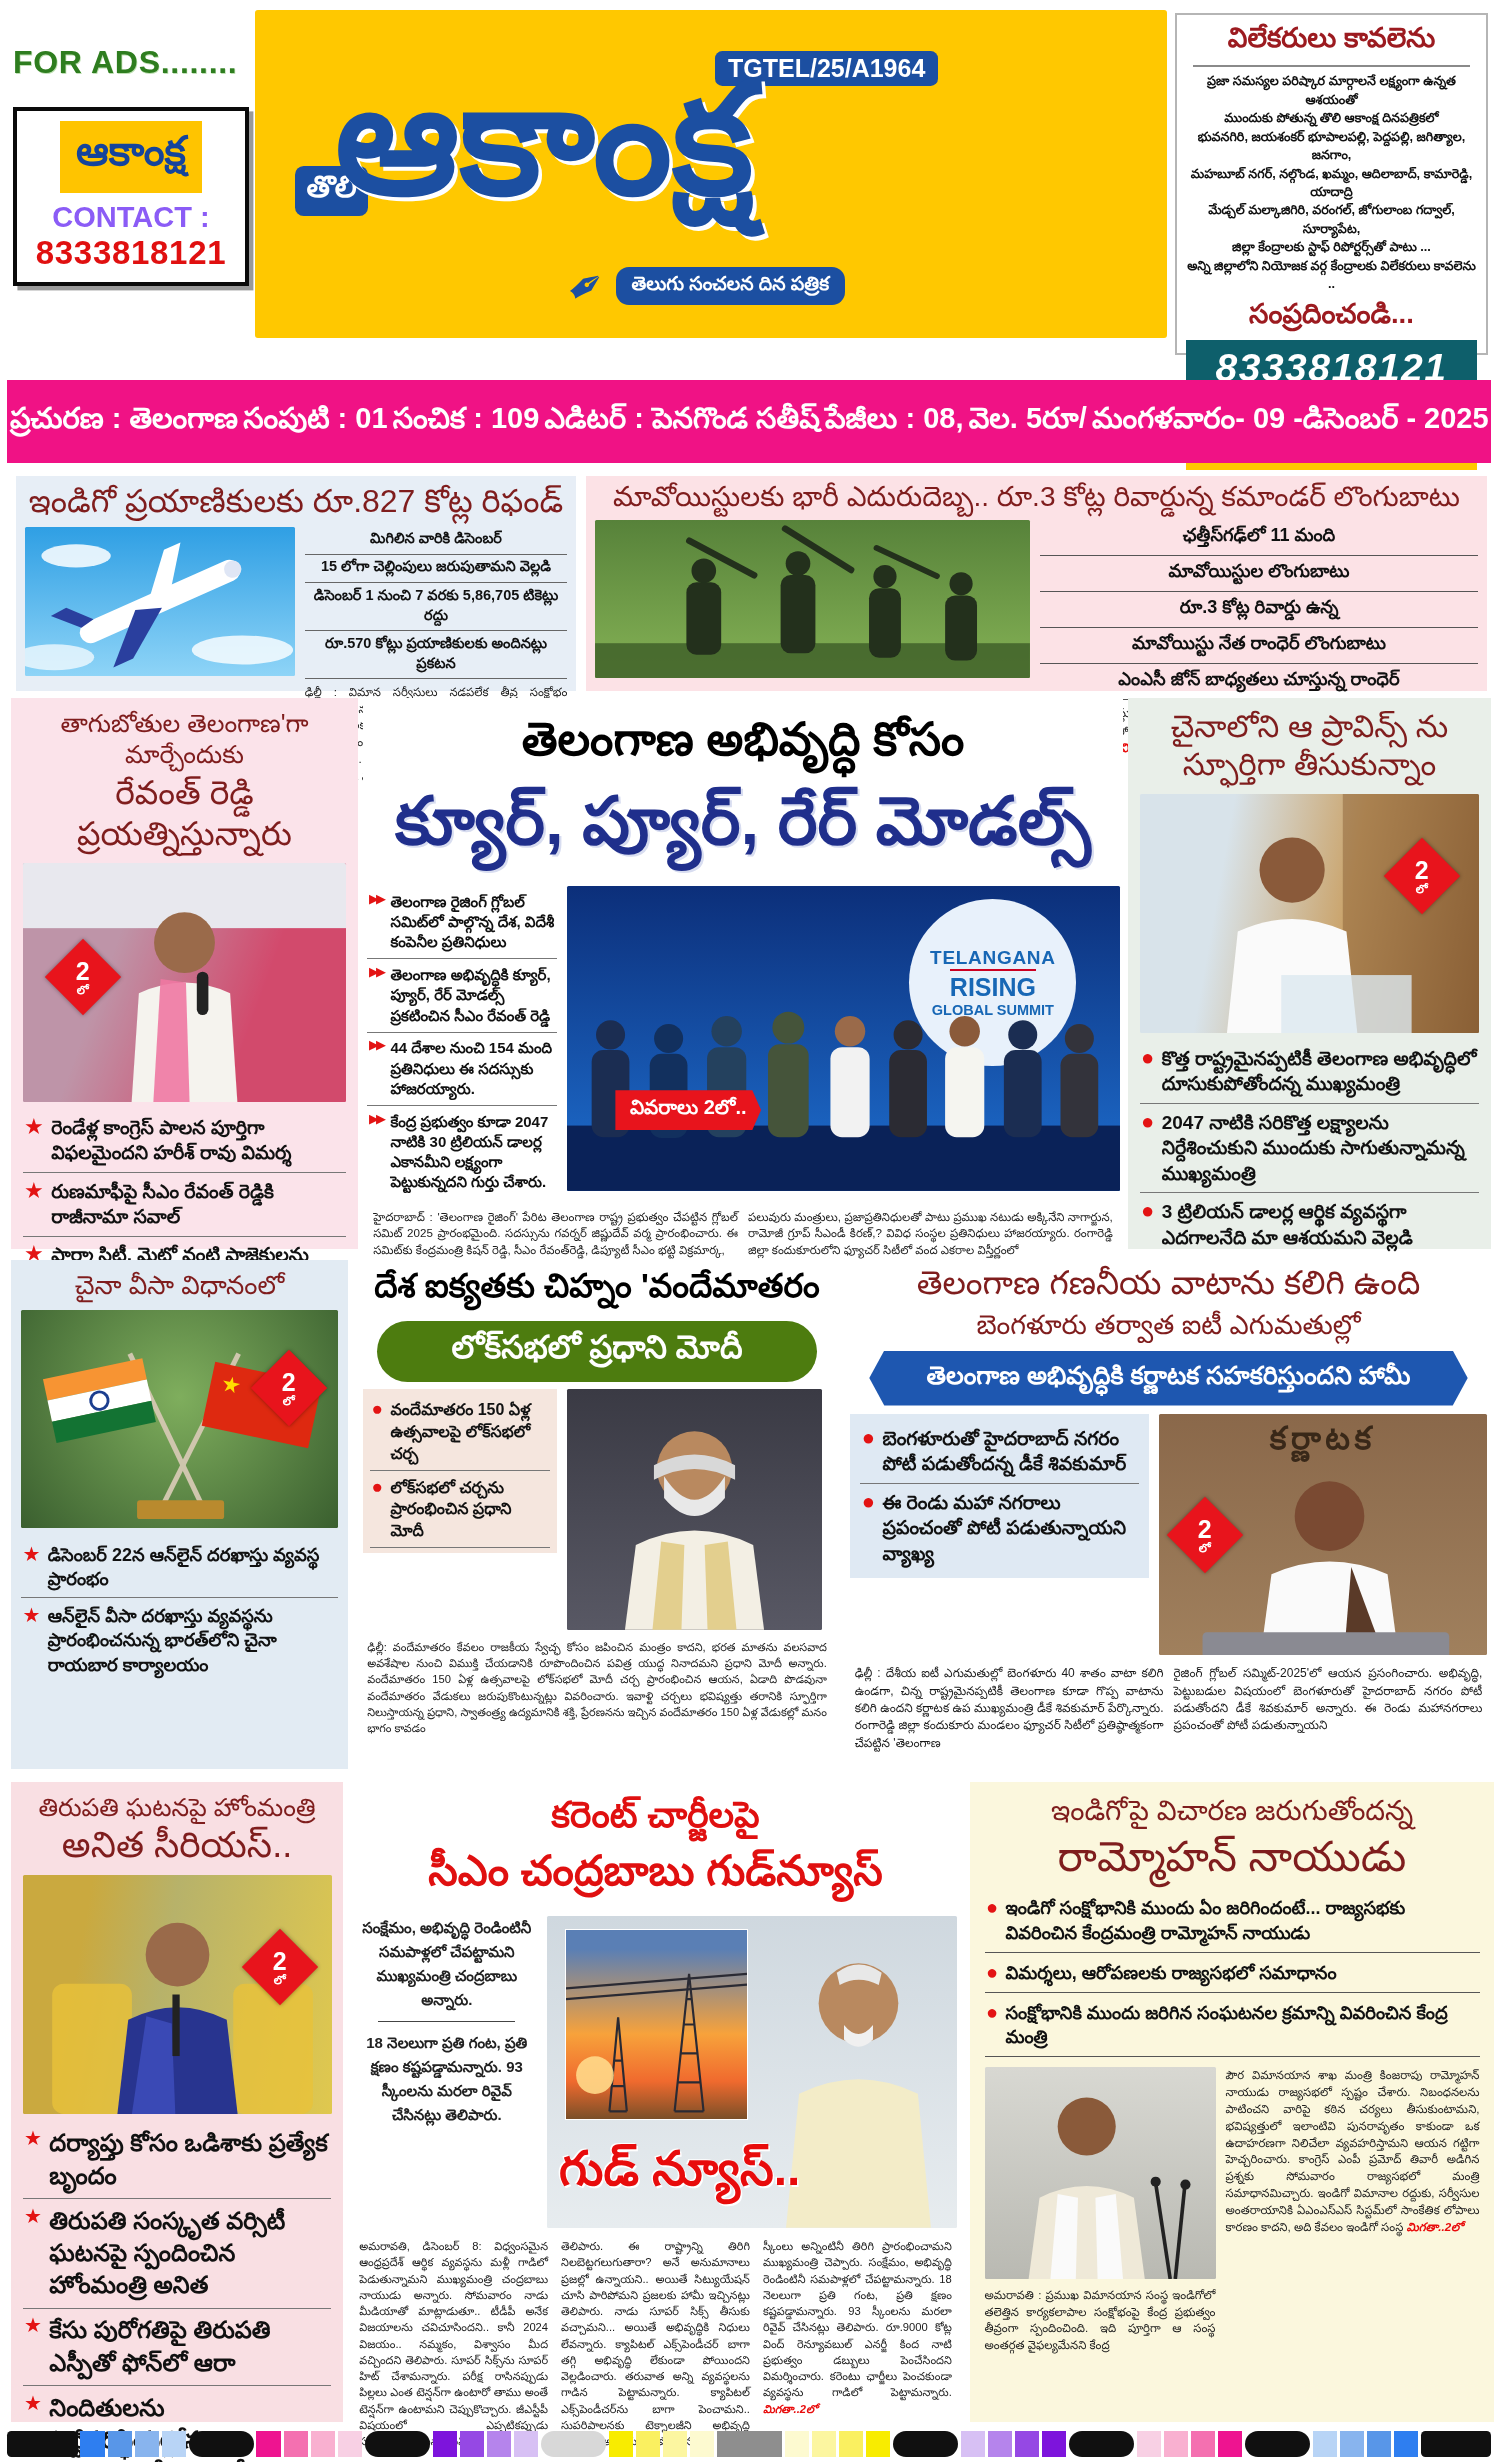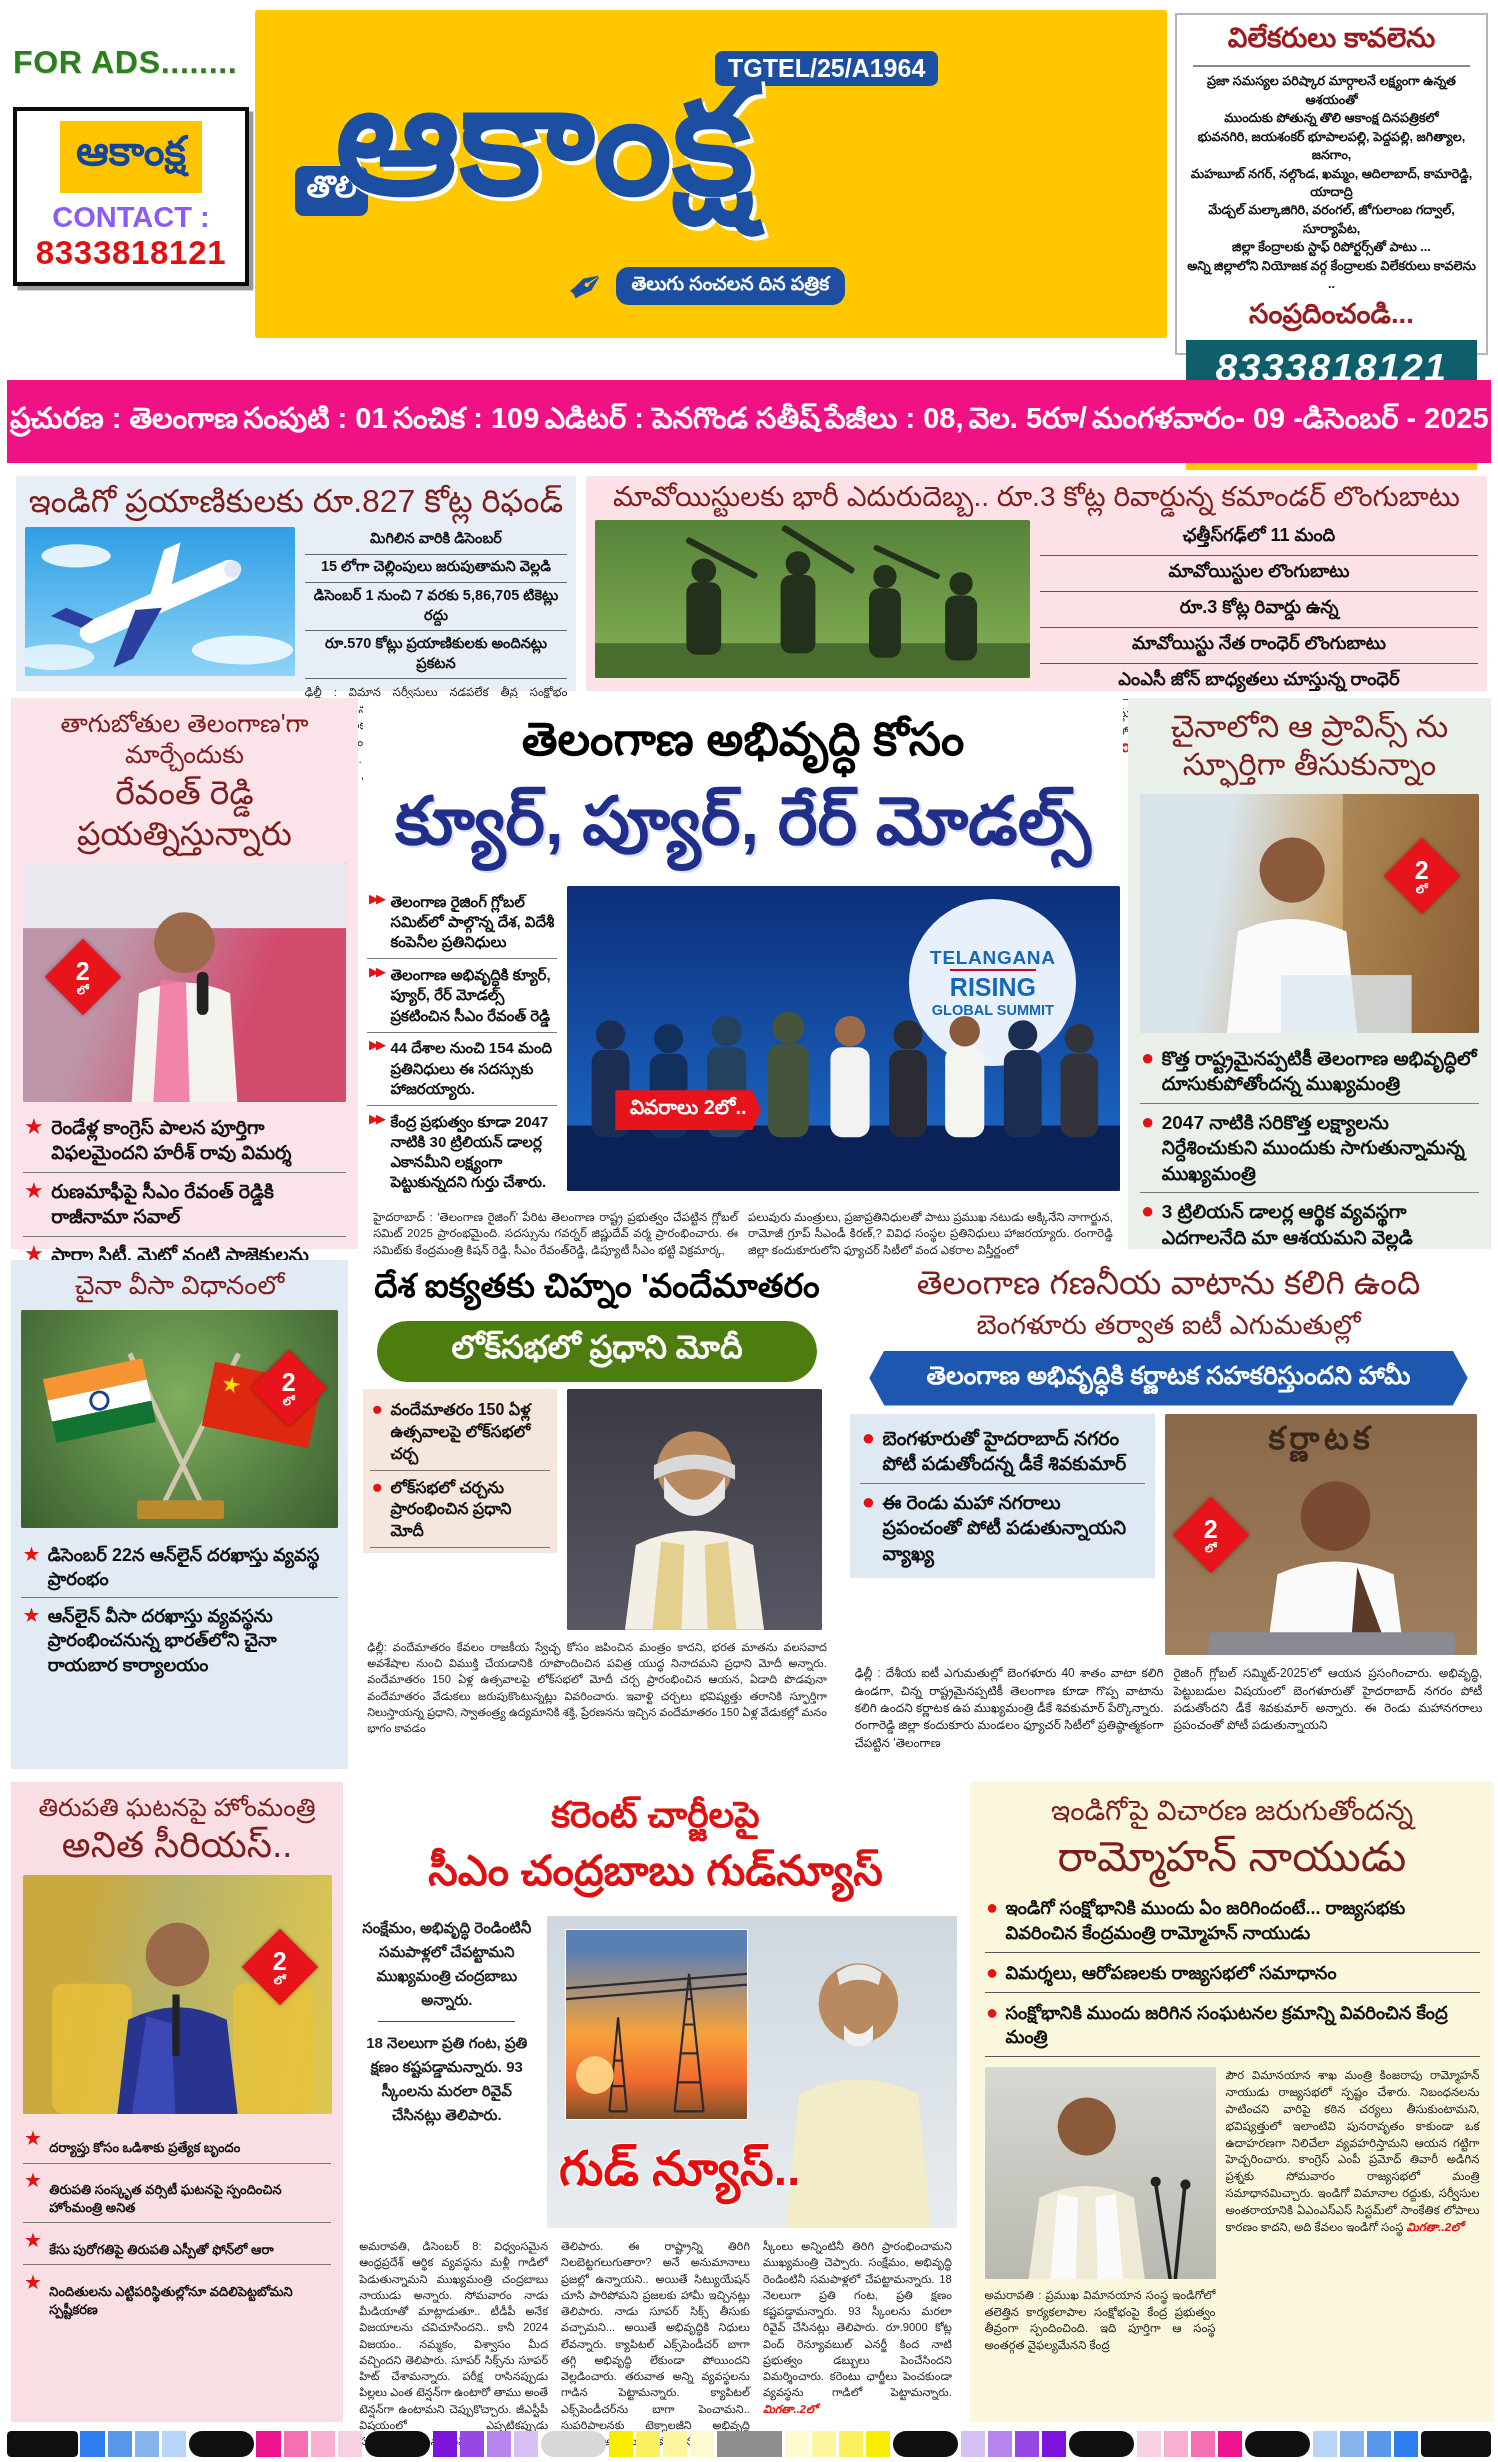--- a/index.html
+++ b/index.html
@@ -105,29 +105,29 @@
   .modi .body-txt{font-size:11.2px;}
   
   .dk{left:843px;top:1260px;width:651px;height:509px;background:#fff;padding:2.9px 7.3px;}
   .dk .hl1{font-size:27px;text-align:center;margin-top:5.8px;}
   .dk .hl2{font-size:33px;text-align:center;}
   .dk-ribbon{background:#1e57b0;color:#fff;font-weight:800;font-size:25px;text-align:center;padding:10px 22px;margin:8.7px 19px;
              clip-path:polygon(0 50%,2.5% 0,97.5% 0,100% 50%,97.5% 100%,2.5% 100%);}
   .dk-bullets{background:#dfe9f3;padding:5.8px 10px;width:305px;box-sizing:border-box;}
   .dk .b-text{font-size:19px;}
   .dk .b-icon{font-size:22px;}
-  .ph-dk{width:312px;height:241px;background:linear-gradient(#8a684a,#a0805d);}
+  .ph-dk{width:312px;height:241px;background:linear-gradient(#8a684a,#a0805d);padding-left:16px;}
   .dk-karn{position:absolute;top:5.8px;left:0;right:0;text-align:center;color:#2b1d10;font-weight:800;font-size:32px;opacity:.85;letter-spacing:4.4px;}
   .dk .body-txt{font-size:12px;}
   
   .anitha{left:11px;top:1782px;width:332px;height:640px;background:#f9dfe3;padding:10px 11.6px;}
   .anitha .hl1{font-size:25px;text-align:center;}
   .anitha .hl2{font-size:36px;text-align:center;}
   .ph-anitha{width:309px;height:239px;background:linear-gradient(100deg,#caa93f 20%,#b7b26a 45%,#e0c84e);margin-top:8.7px;}
-  .anitha .b-text{font-size:13px;margin-top:12px;}
+  .anitha .b-text{font-size:24px;}
   .anitha .b-icon{font-size:20px;}
   
   .babu{left:349px;top:1782px;width:613px;height:640px;background:#fff;padding:4.4px 7.3px;}
   .babu .hl1{color:#e01010;font-size:36px;font-weight:800;text-align:center;margin-top:7.3px;}
   .babu .hl2{color:#e01010;font-size:42px;font-weight:800;text-align:center;margin-top:2.9px;}
   .babu-side{width:181px;flex:0 0 auto;font-size:15px;font-weight:600;line-height:1.6;text-align:center;color:#222;}
   .babu-side .sep{border-top:1.5px solid #444;margin:8.7px 22px;}
   .ph-babu{width:410px;height:312px;background:linear-gradient(#cfd8df,#e7ecef);}
   .babu-inset{position:absolute;left:17.4px;top:13px;width:181px;height:189px;background:linear-gradient(#5a7fb5 10%,#f7a23b 55%,#f06a2e 80%,#7a4f28);border:1.5px solid #fff;}
   .babu-good{position:absolute;left:11.6px;bottom:20px;color:#e80c0c;font-weight:800;font-size:48px;text-shadow:1.5px 1.5px 0 #fff,-1.5px -1.5px 0 #fff;}

